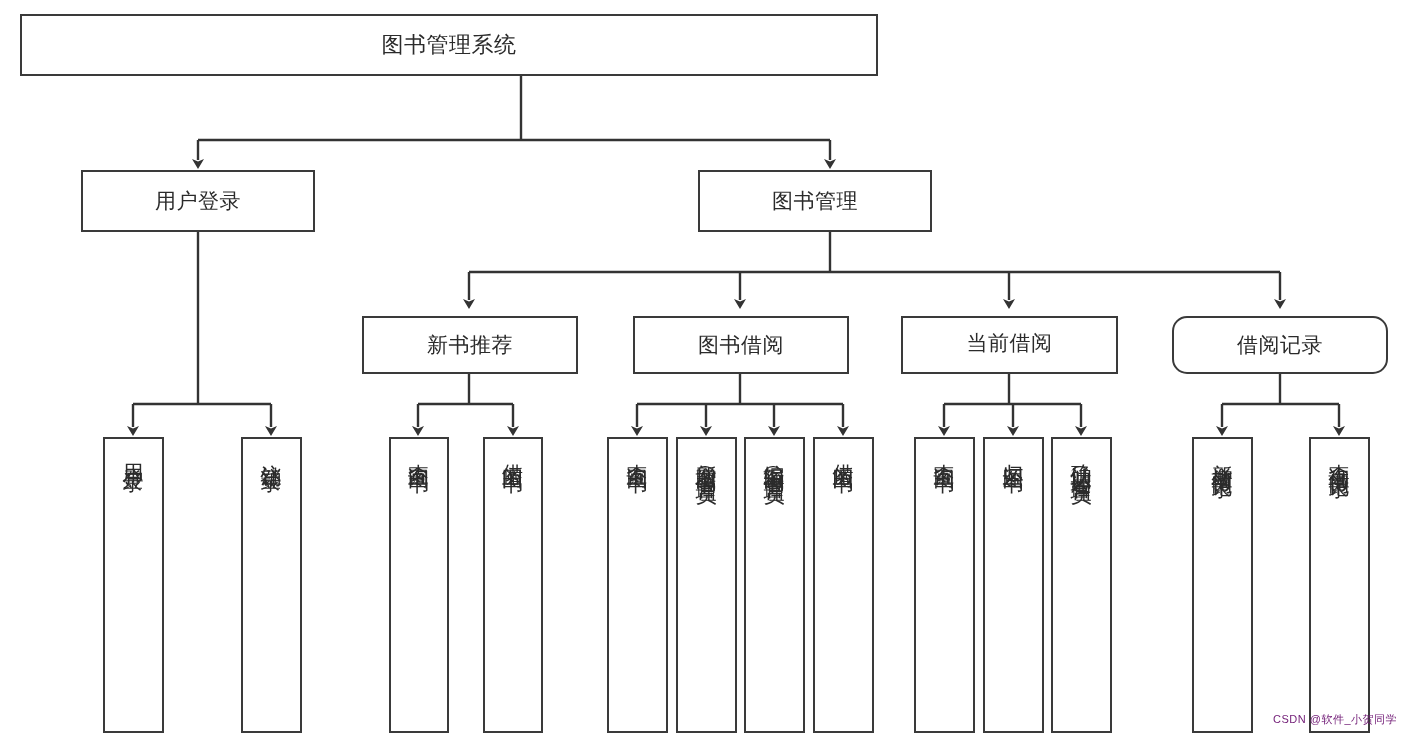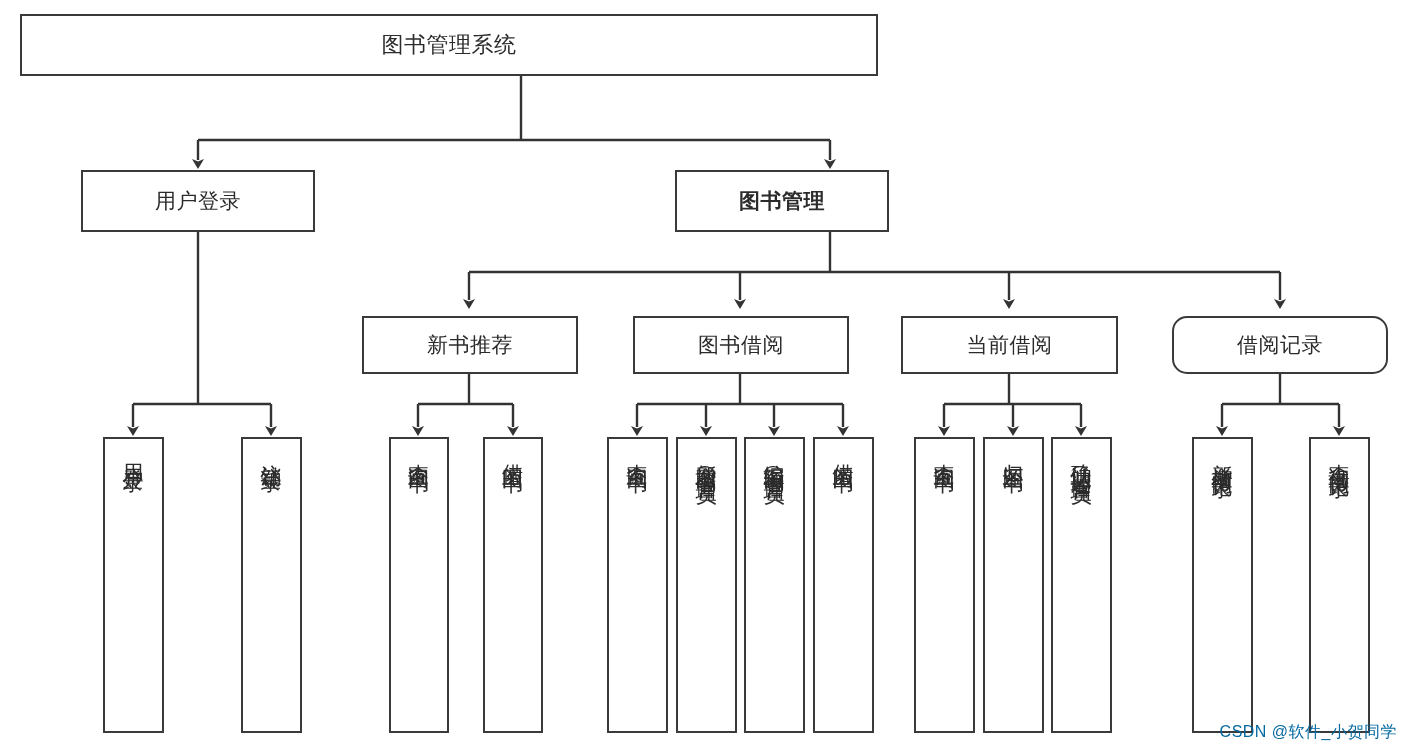--- a/index.html
+++ b/index.html
@@ -54,23 +54,23 @@
     writing-mode: vertical-rl;
     text-orientation: upright;
     font-size: 21px;
     letter-spacing: 3px;
     line-height: 1.1;
     white-space: nowrap;
   }
   .watermark {
     position: absolute;
     right: 8px;
-    bottom: 4px;
-    font-size: 16px;
-    color: #0369a1;
+    bottom: 20px;
+    font-size: 11px;
+    color: #701a75;
     letter-spacing: 0.5px;
     white-space: nowrap;
     font-family: "Liberation Sans", "DejaVu Sans", sans-serif;
   }
 </style>
 </head>
 <body>
 
 <div id="canvas">
 
@@ -125,33 +125,33 @@
   </svg>
 
   <div class="node horiz root" style="left:20px; top:14px; width:858px; height:62px;">
     <span class="label">图书管理系统</span>
   </div>
 
   <div class="node horiz" style="left:81px; top:170px; width:234px; height:62px;">
     <span class="label">用户登录</span>
   </div>
 
-  <div class="node horiz" style="left:675px; top:170px; width:214px; height:62px;font-weight:bold;">
+  <div class="node horiz" style="left:698px; top:170px; width:234px; height:62px;">
     <span class="label">图书管理</span>
   </div>
 
   <div class="node horiz" style="left:362px; top:316px; width:216px; height:58px;">
     <span class="label">新书推荐</span>
   </div>
 
   <div class="node horiz" style="left:633px; top:316px; width:216px; height:58px;">
     <span class="label">图书借阅</span>
   </div>
 
-  <div class="node horiz" style="left:901px; top:316px; width:217px; height:58px;">
+  <div class="node horiz" style="left:901px; top:316px; width:217px; height:58px;font-family:Liberation Mono, monospace;">
     <span class="label">当前借阅</span>
   </div>
 
   <div class="node horiz" style="left:1172px; top:316px; width:216px; height:58px;border-radius:15px;">
     <span class="label">借阅记录</span>
   </div>
 
   <div class="node vert" style="left:103px; top:437px; width:61px; height:296px;">
     <span class="label">用户登录</span>
   </div>

